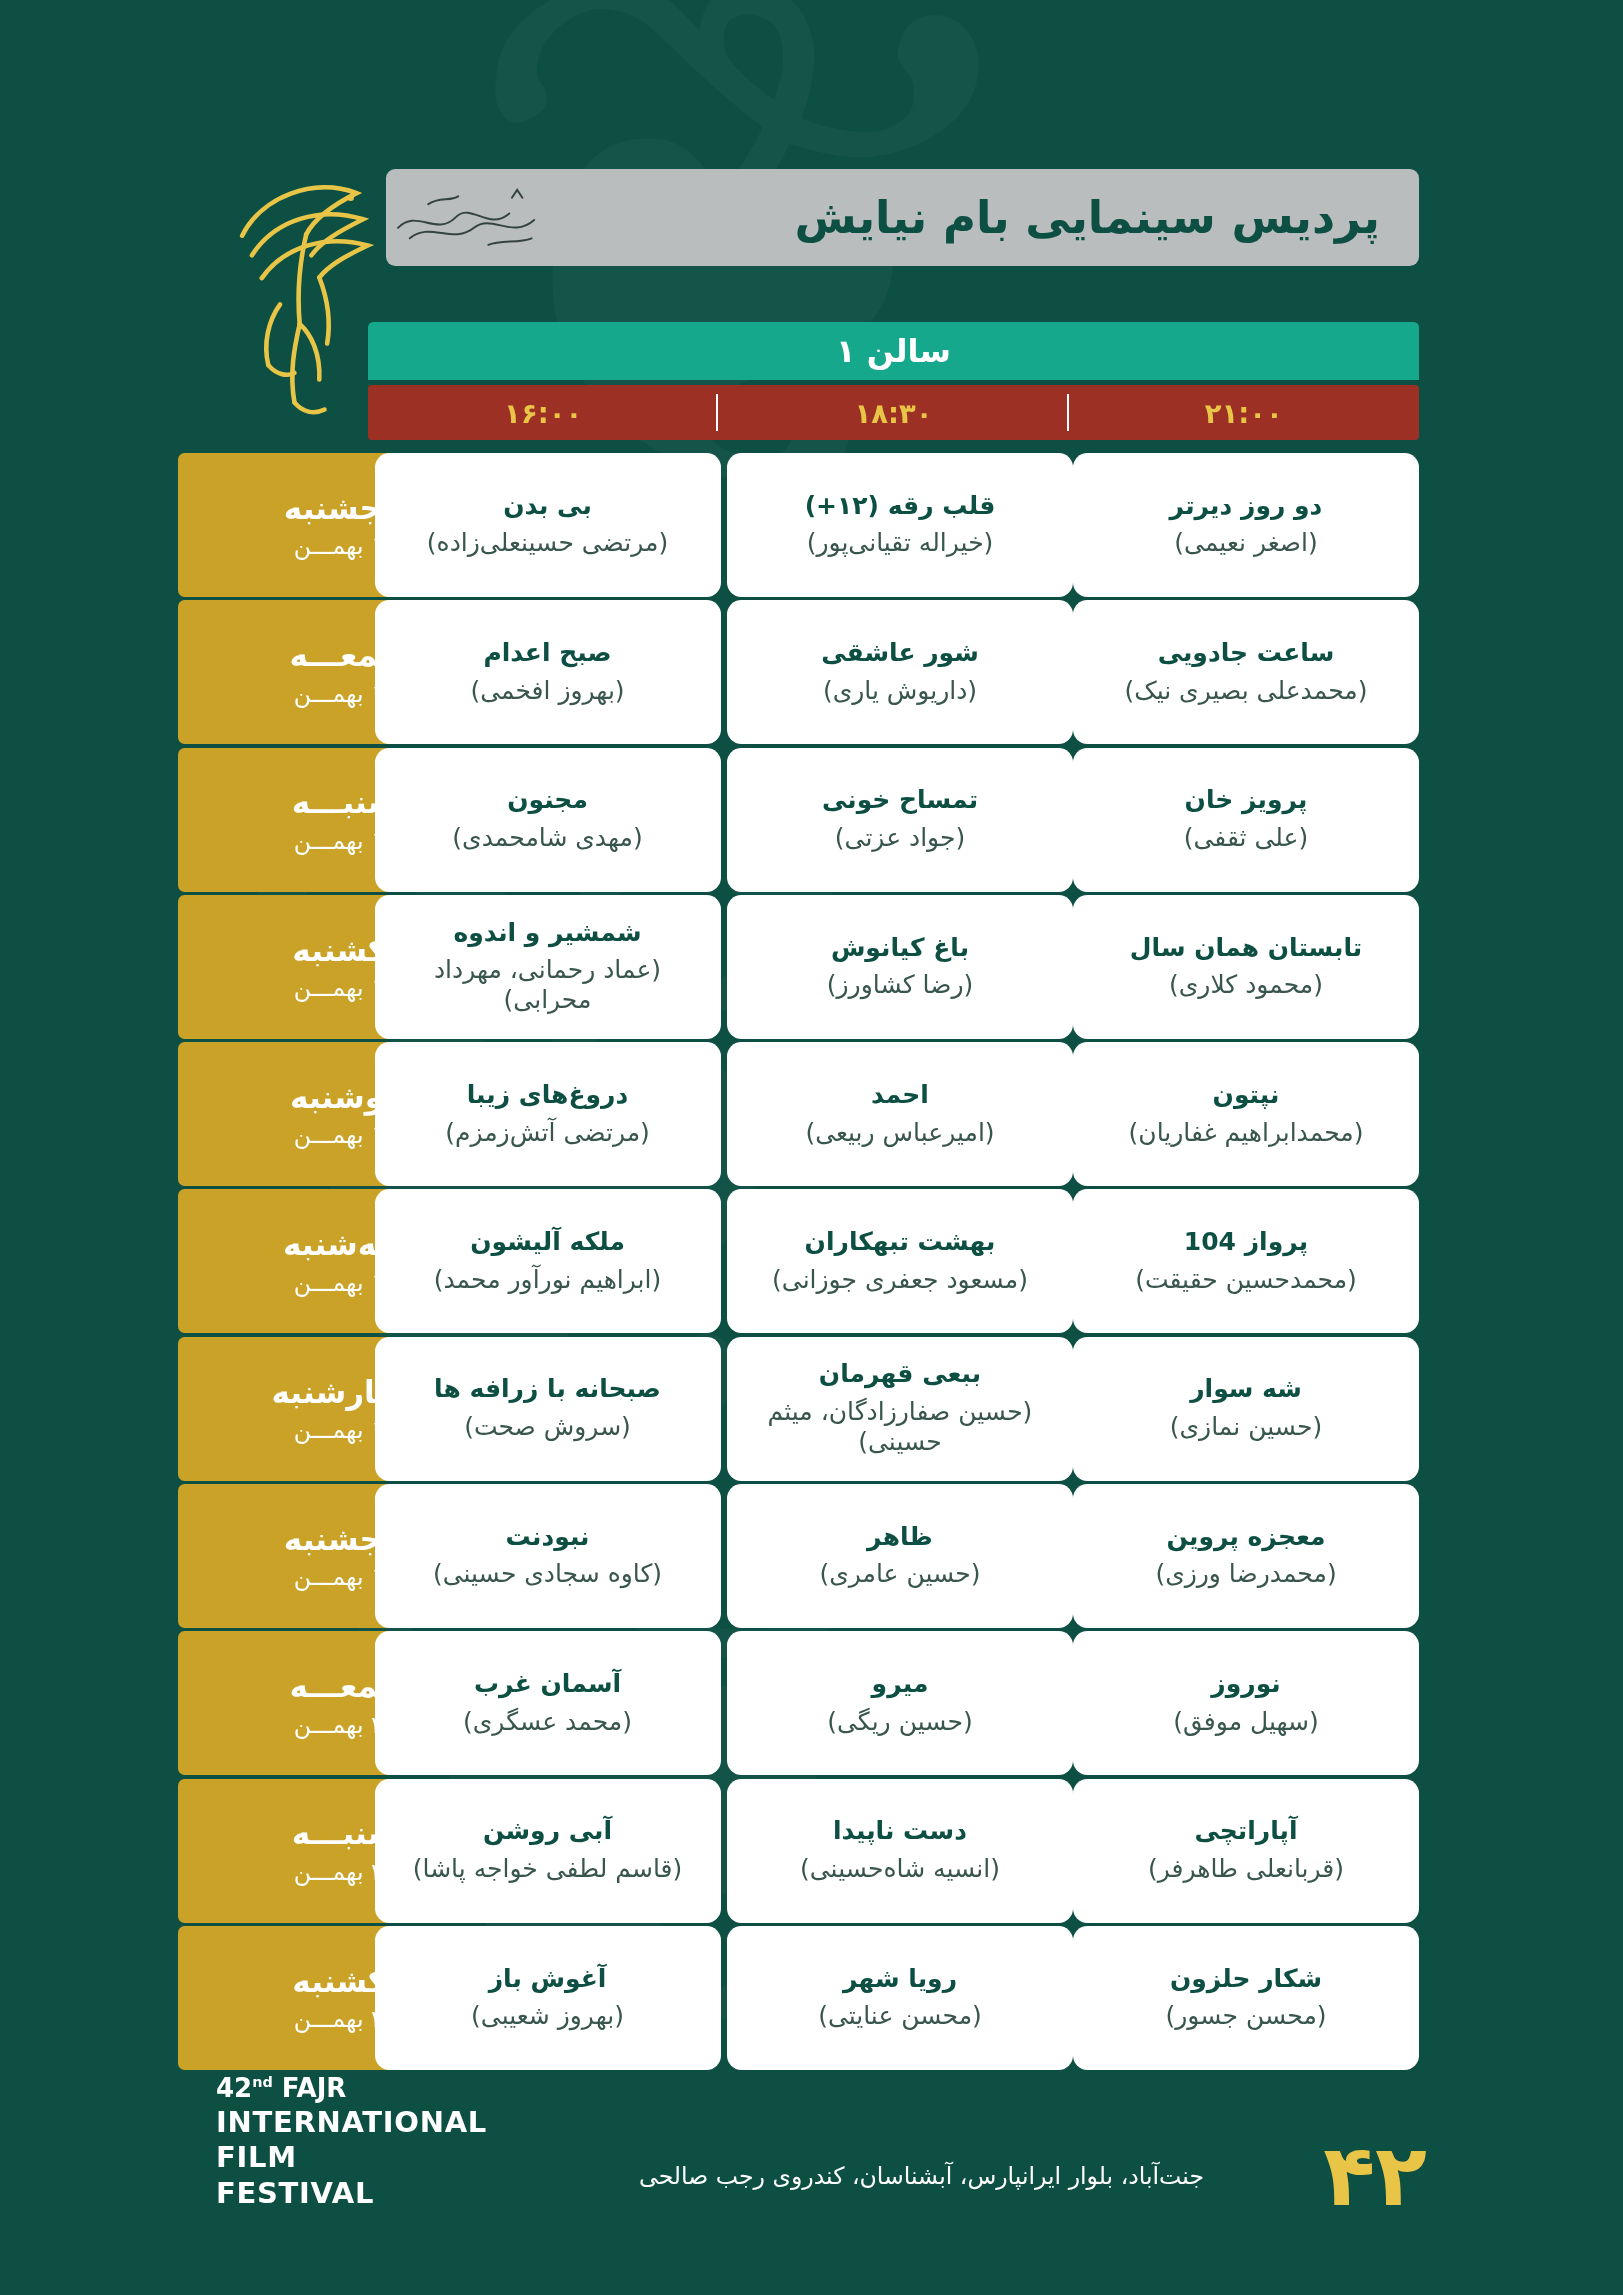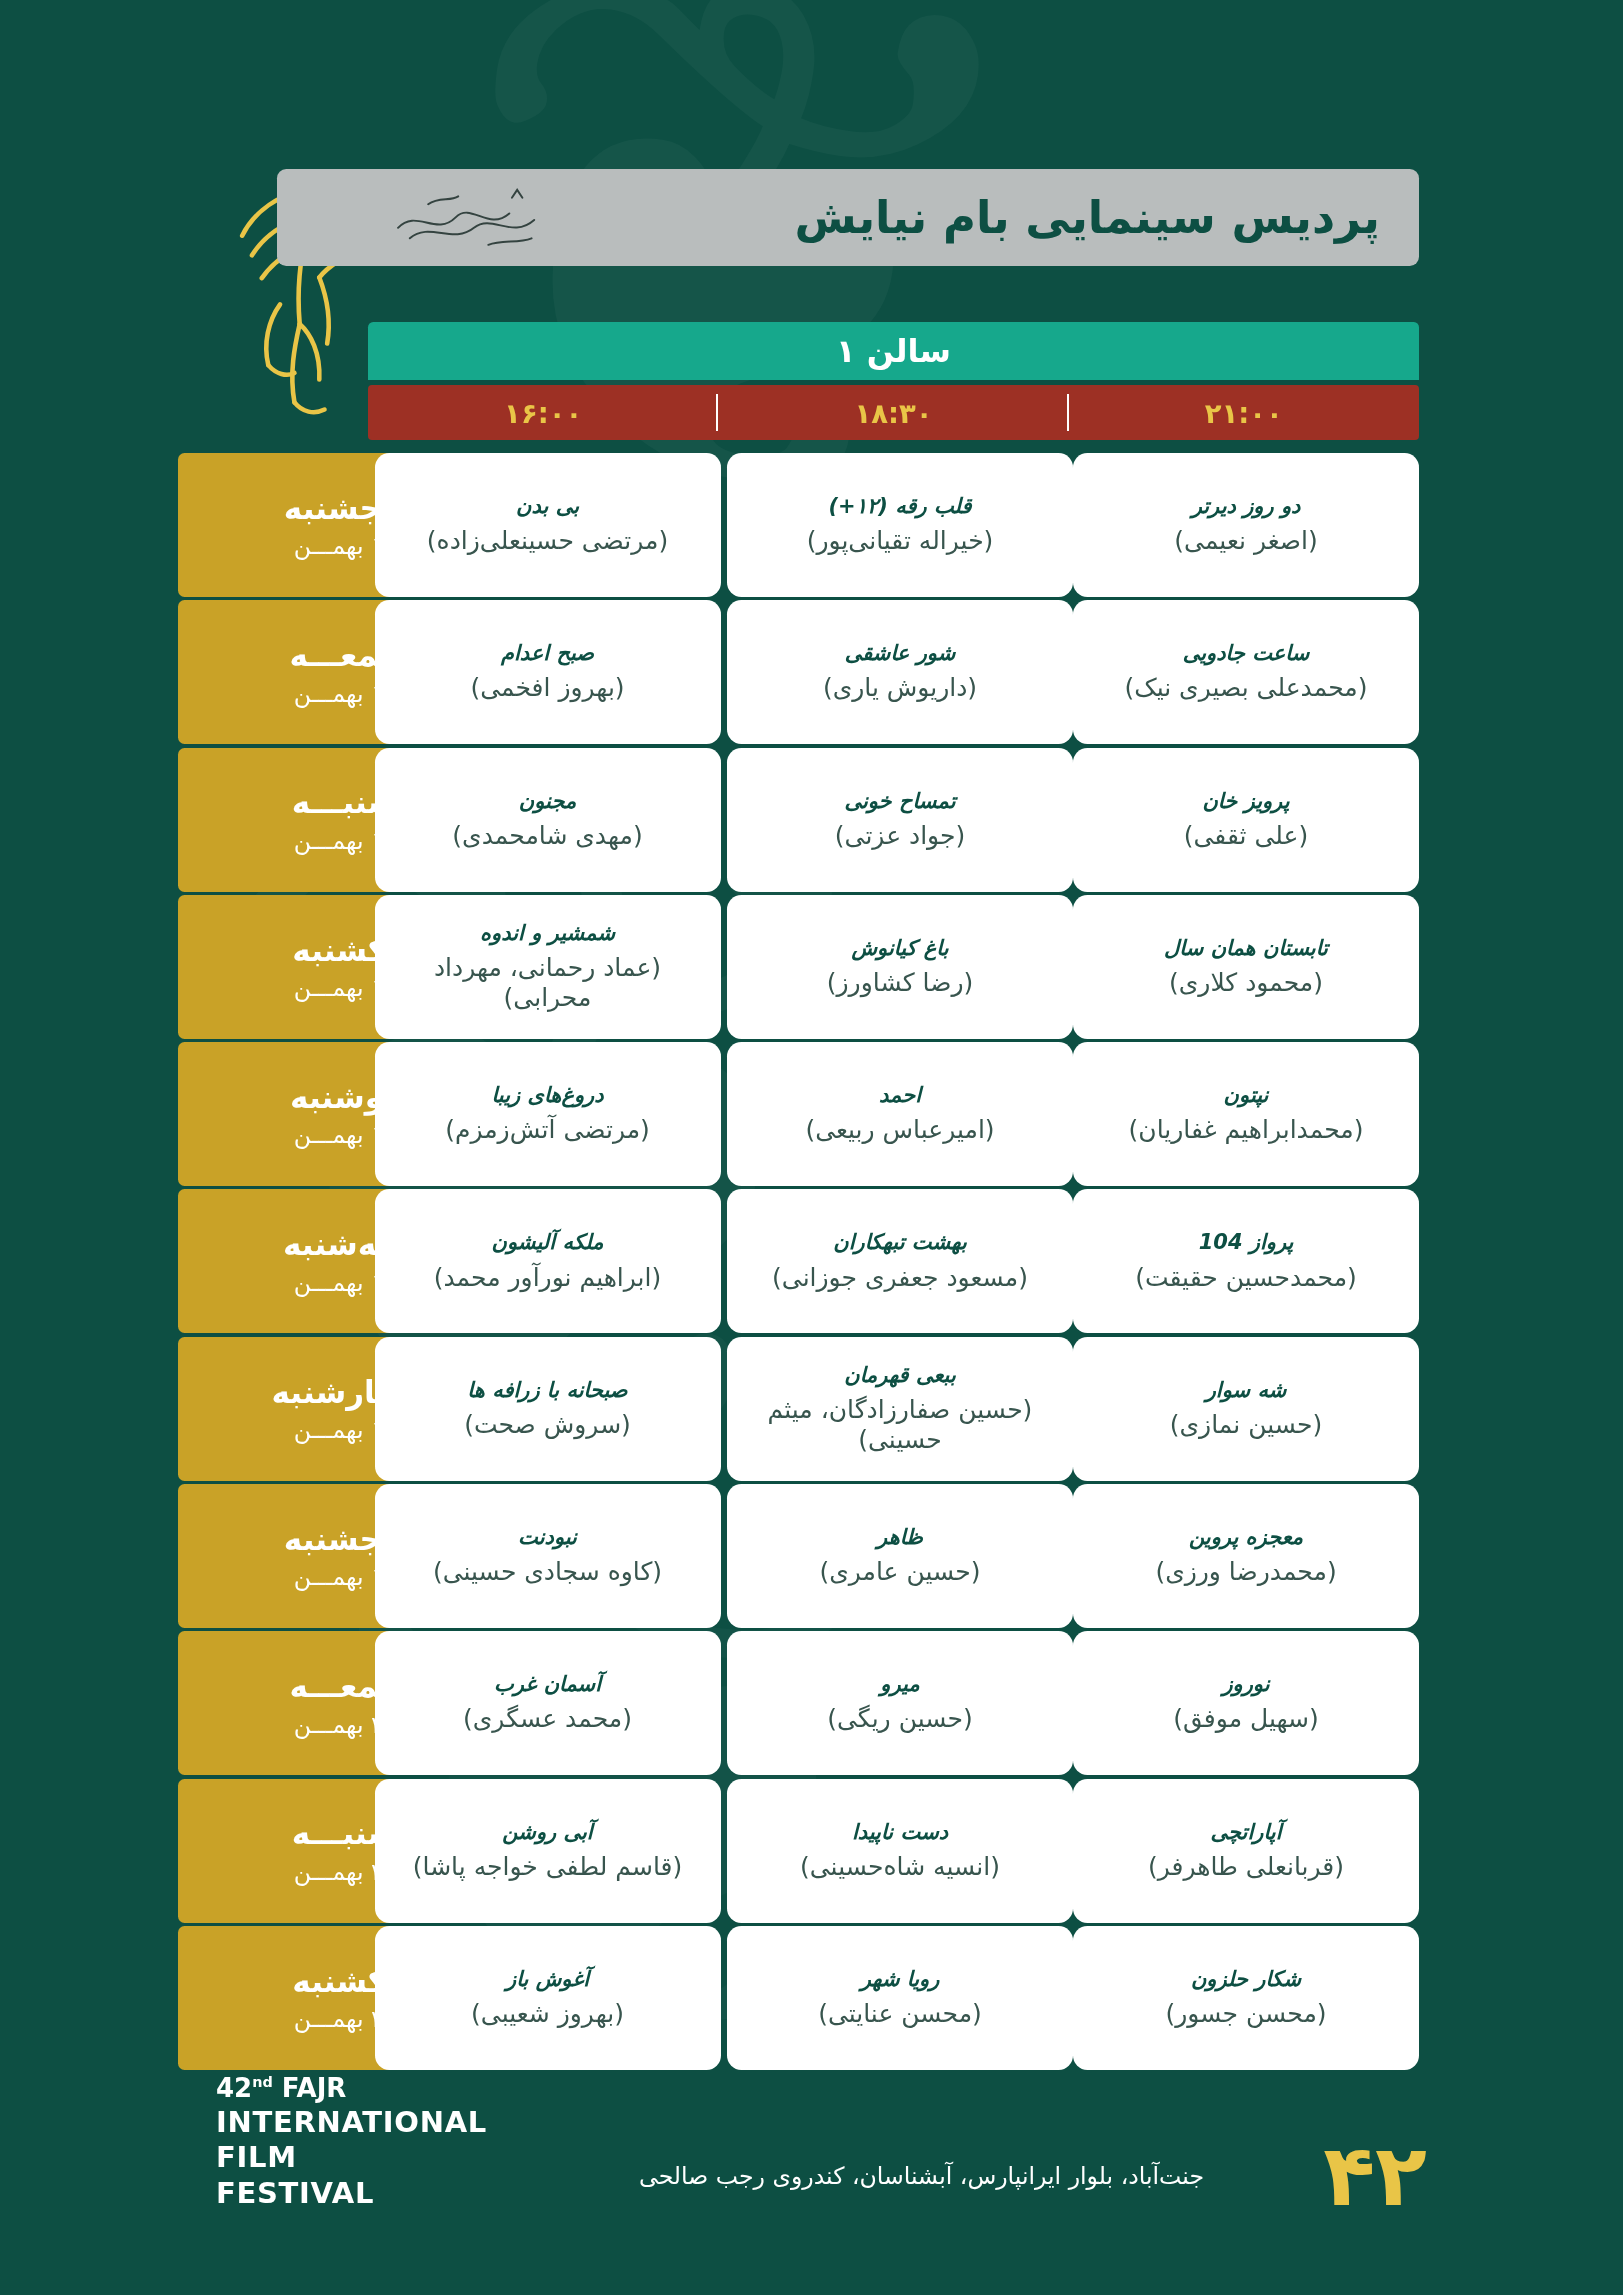--- a/index.html
+++ b/index.html
@@ -46,21 +46,21 @@
   .sheet {
     position: absolute;
     inset: 0;
   }
 
   
   .title-bar {
     position: absolute;
     top: 169px;
     right: 204px;
-    width: 1142px;
+    width: 1033px;
     height: 97px;
     background: #b9bdbd;
     border-radius: 9.2px;
     display: flex;
     align-items: center;
     justify-content: flex-start;
     padding-right: 39px;
   }
   .title-text {
     color: #0d4f43;
@@ -169,25 +169,24 @@
     display: flex;
     flex-direction: column;
     align-items: center;
     justify-content: center;
     padding: 5.2px 11.8px;
     text-align: center;
   }
   .cell:first-child { margin-left: 0; }
   .film-title {
     color: #0d4f43;
-    font-size: 21px;
+    font-size: 25px;
     font-weight: bold;
     line-height: 1.15;
     margin-bottom: 7.9px;
-    font-style: italic;
   }
   .film-director {
     color: #38554e;
     font-size: 25px;
     line-height: 1.2;
   }
 
   
   .days {
     position: absolute;

